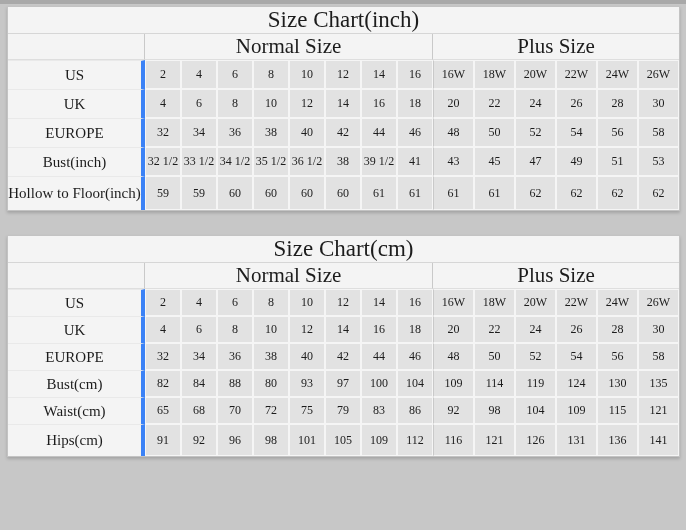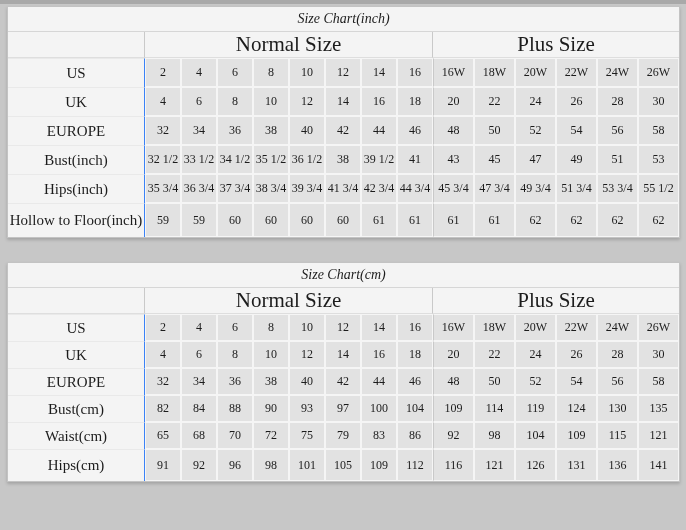--- a/index.html
+++ b/index.html
@@ -32,41 +32,40 @@
   th, td {
     padding: 0;
     text-align: center;
     vertical-align: middle;
     font-weight: normal;
     white-space: nowrap;
     overflow: hidden;
   }
   .title-cell {
     height: 24px;
-    font-size: 14px;
+    font-size: 23px;
     background: #f4f4f4;
     border-bottom: 1px solid #d6d6d6;
-    font-style: italic;
   }
   .corner {
     background: #f4f4f4;
     border-right: 1px solid #c9c9c9;
     border-bottom: 1px solid #dedede;
   }
   .group-cell {
     height: 21px;
     font-size: 21px;
     background: #f4f4f4;
     border-bottom: 1px solid #dedede;
   }
   .group-normal { border-right: 1px solid #c9c9c9; }
   .lbl {
     background: #f4f4f4;
     font-size: 15px;
-    border-right: 1px solid #3b82f6;
+    border-right: 4px solid #3b82f6;
     border-top: 1px solid #e9e9e9;
   }
   .cell {
     background: #e2e2e2;
     font-size: 12px;
     border: 1px solid #f5f5f5;
   }
   .plus-sep { border-left: 1px solid #c9c9c9; }
   #table-inch tbody tr { height: 29px; }
   #table-inch tbody tr:last-child { height: 34px; }
@@ -173,37 +172,20 @@
           <td class="cell">39 1/2</td>
           <td class="cell">41</td>
           <td class="cell plus-sep">43</td>
           <td class="cell">45</td>
           <td class="cell">47</td>
           <td class="cell">49</td>
           <td class="cell">51</td>
           <td class="cell">53</td>
         </tr>
         <tr>
-          <th class="lbl">Hips(inch)</th>
-          <td class="cell">35 3/4</td>
-          <td class="cell">36 3/4</td>
-          <td class="cell">37 3/4</td>
-          <td class="cell">38 3/4</td>
-          <td class="cell">39 3/4</td>
-          <td class="cell">41 3/4</td>
-          <td class="cell">42 3/4</td>
-          <td class="cell">44 3/4</td>
-          <td class="cell plus-sep">45 3/4</td>
-          <td class="cell">47 3/4</td>
-          <td class="cell">49 3/4</td>
-          <td class="cell">51 3/4</td>
-          <td class="cell">53 3/4</td>
-          <td class="cell">55 1/2</td>
-        </tr>
-        <tr>
           <th class="lbl">Hollow to Floor(inch)</th>
           <td class="cell">59</td>
           <td class="cell">59</td>
           <td class="cell">60</td>
           <td class="cell">60</td>
           <td class="cell">60</td>
           <td class="cell">60</td>
           <td class="cell">61</td>
           <td class="cell">61</td>
           <td class="cell plus-sep">61</td>
@@ -294,21 +276,21 @@
           <td class="cell">52</td>
           <td class="cell">54</td>
           <td class="cell">56</td>
           <td class="cell">58</td>
         </tr>
         <tr>
           <th class="lbl">Bust(cm)</th>
           <td class="cell">82</td>
           <td class="cell">84</td>
           <td class="cell">88</td>
-          <td class="cell">90</td>
+          <td class="cell">80</td>
           <td class="cell">93</td>
           <td class="cell">97</td>
           <td class="cell">100</td>
           <td class="cell">104</td>
           <td class="cell plus-sep">109</td>
           <td class="cell">114</td>
           <td class="cell">119</td>
           <td class="cell">124</td>
           <td class="cell">130</td>
           <td class="cell">135</td>

